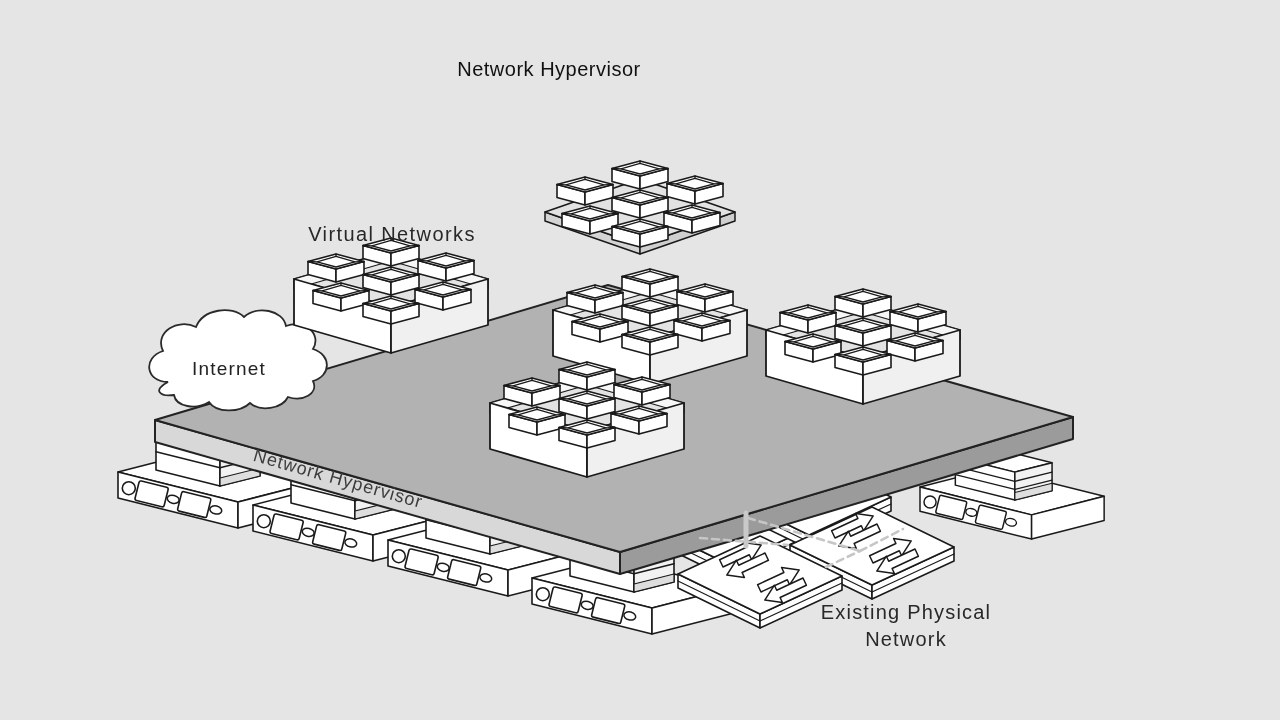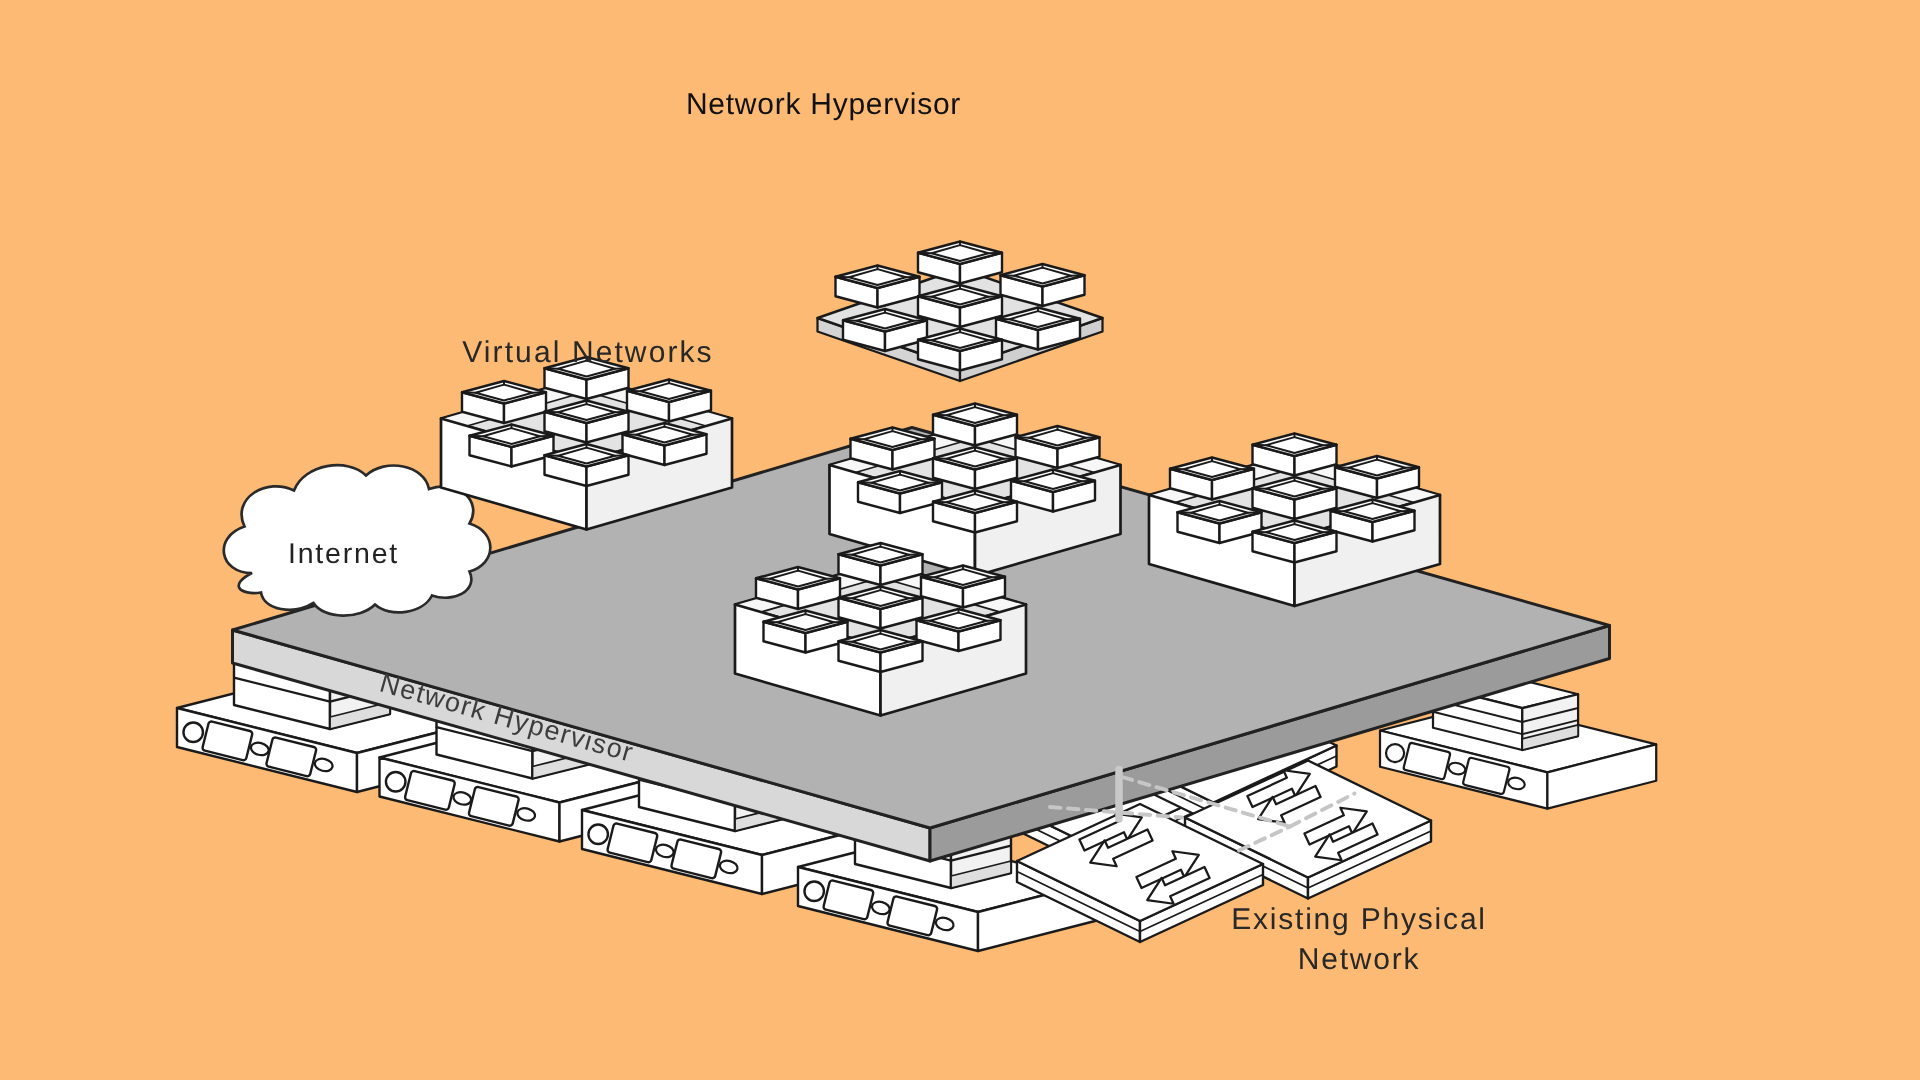--- a/index.html
+++ b/index.html
@@ -1,16 +1,16 @@
 <!DOCTYPE html>
 <html><head>
 <meta charset="utf-8">
 <style>
   html,body{margin:0;padding:0;background:#fff;overflow:hidden;}
-  .stage{width:1280px;height:720px;position:relative;background:#fdba74;}
+  .stage{width:1280px;height:720px;position:relative;background:#e5e5e5;}
   svg{display:block;}
   text{font-family:"Liberation Sans","DejaVu Sans",sans-serif;}
 </style>
 </head>
 <body>
 
 <div class="stage">
 <svg id="diagram" width="1280" height="720" viewBox="0 0 1280 720">
 
   <g id="g-plate">

